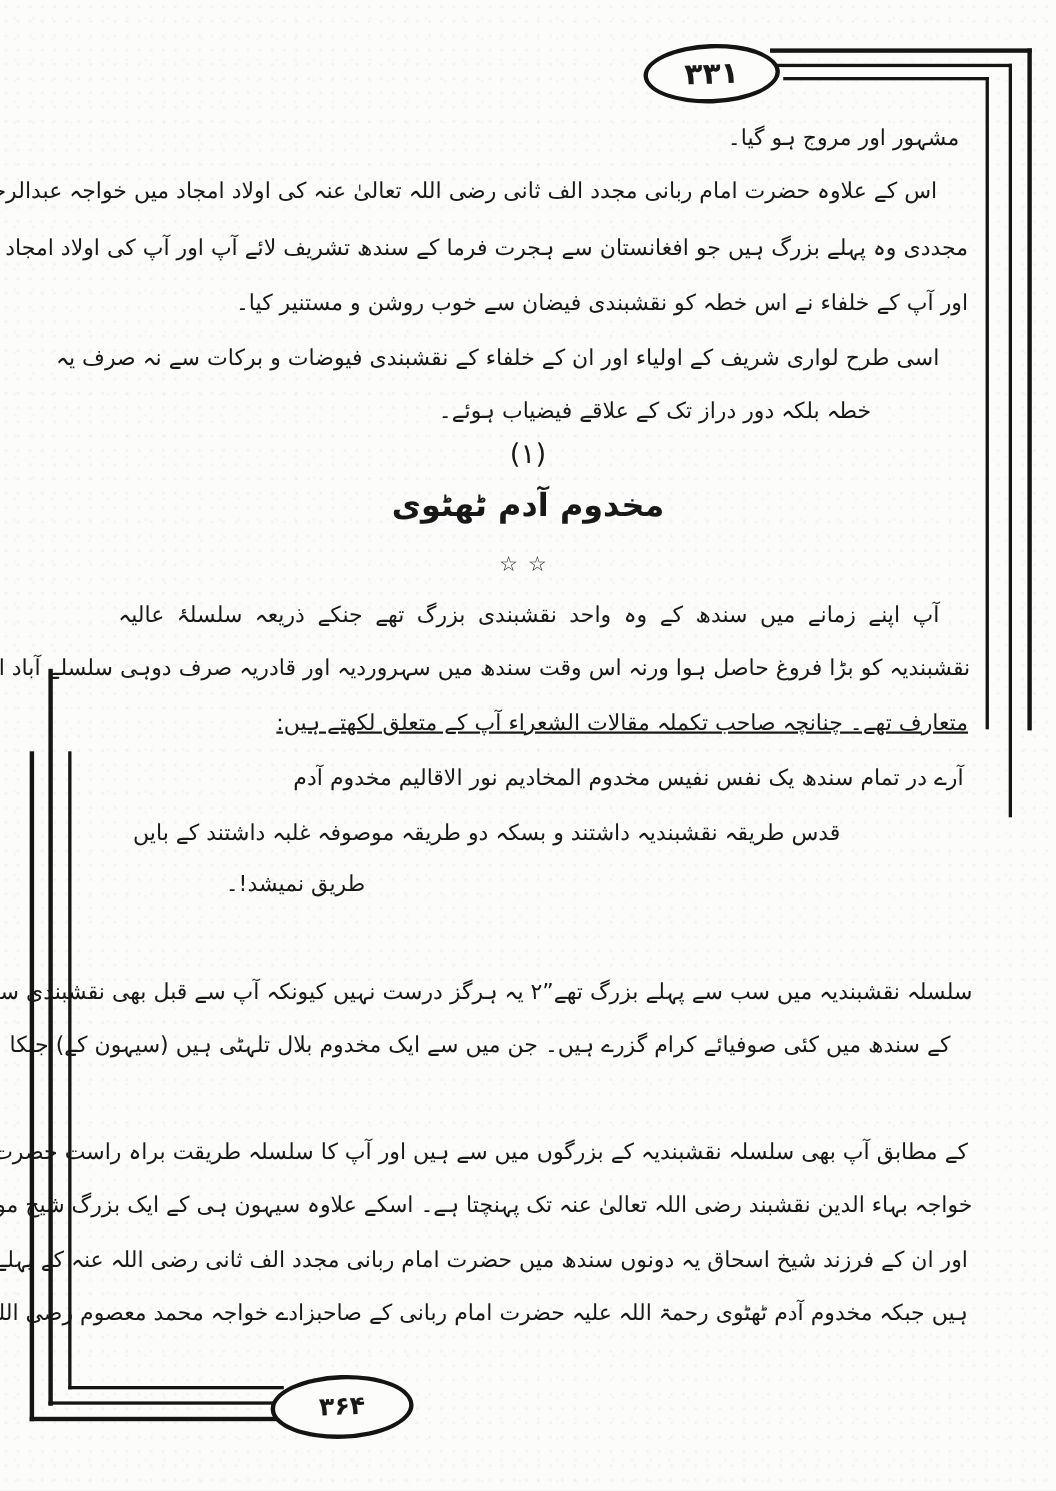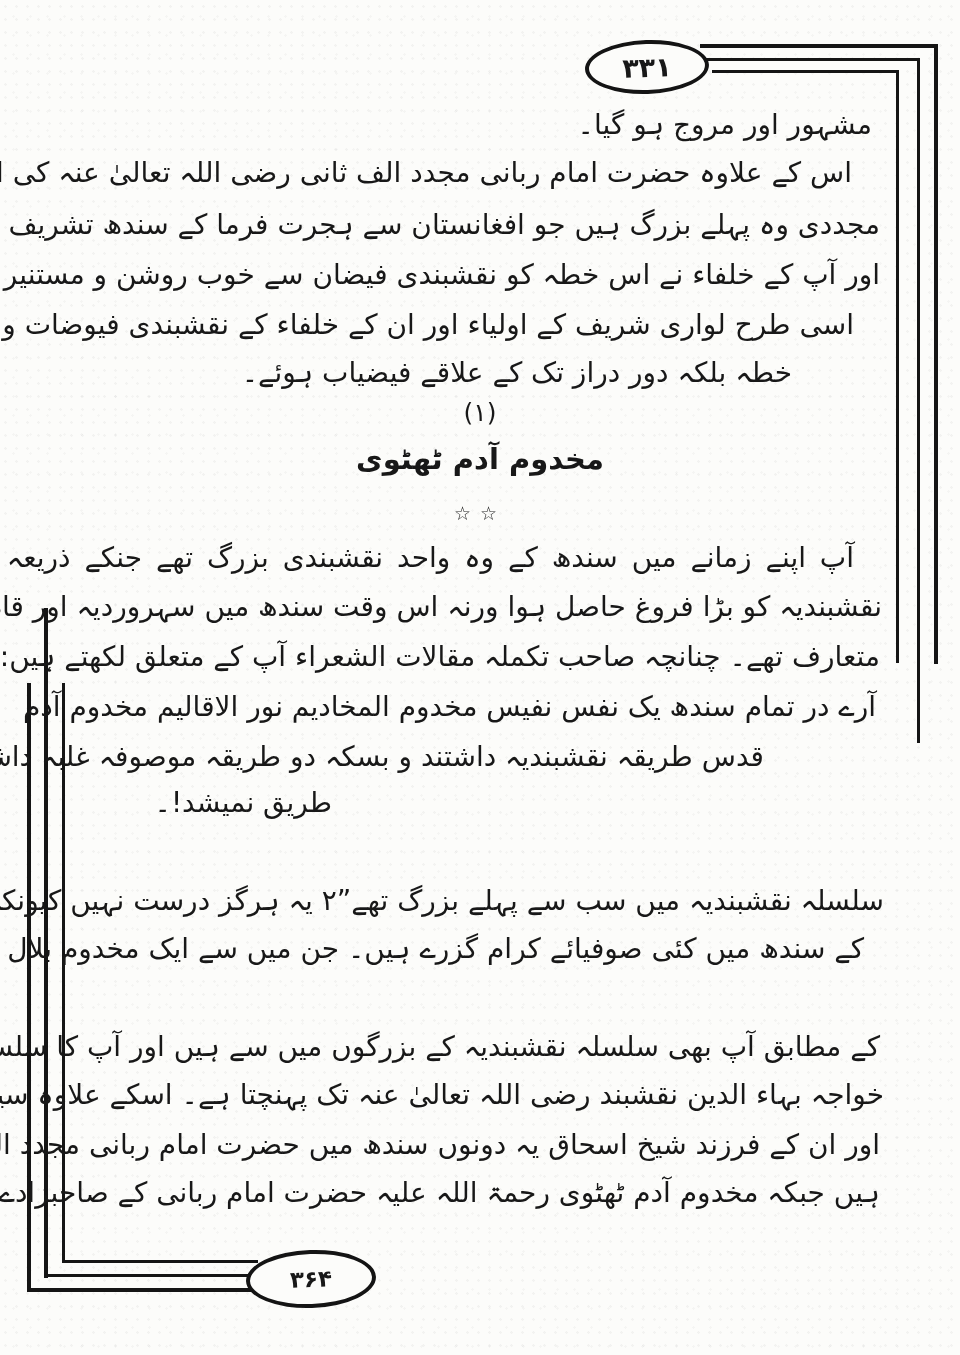--- a/index.html
+++ b/index.html
@@ -17,21 +17,21 @@
     font-family:"DejaVu Sans", sans-serif;
     color:#181818;
   }
   
   .bl{position:absolute;background:#151515;}
   
   .tl{
     position:absolute;
     direction:rtl;
     white-space:nowrap;
-    font-size:28px;
+    font-size:20px;
     line-height:30px;
     text-align:right;
   }
   .wide{word-spacing:5px;}
   .center{
     position:absolute;left:0;right:0;
     text-align:center;direction:rtl;
   }
   .hnum{font-size:25px;}
   .htitle{font-size:29px;font-weight:bold;}
@@ -80,21 +80,21 @@
   <div class="tl" style="top:310px;right:106px;">اسی طرح لواری شریف کے اولیاء اور ان کے خلفاء کے نقشبندی فیوضات و برکات سے نہ صرف یہ</div>
   <div class="tl" style="top:260px;right:80px;">اور آپ کے خلفاء نے اس خطہ کو نقشبندی فیضان سے خوب روشن و مستنیر کیا۔</div>
   <div class="tl" style="top:358px;right:168px;text-align:right;">خطہ بلکہ دور دراز تک کے علاقے فیضیاب ہوئے۔</div>
 
   <div class="center hnum" style="top:398px;">(۱)</div>
   <div class="center htitle" style="top:442px;">مخدوم آدم ٹھٹوی</div>
   <div class="center hstars" style="top:502px;">☆☆</div>
 
   <div class="tl wide" style="top:543px;right:106px;">آپ اپنے زمانے میں سندھ کے وہ واحد نقشبندی بزرگ تھے جنکے ذریعہ سلسلۂ عالیہ</div>
   <div class="tl" style="top:592px;right:78px;">نقشبندیہ کو بڑا فروغ حاصل ہوا ورنہ اس وقت سندھ میں سہروردیہ اور قادریہ صرف دوہی سلسلے آباد اور</div>
-  <div class="tl" style="top:642px;right:80px;">متعارف تھے۔ چنانچہ صاحب تکملہ مقالات الشعراء آپ کے متعلق لکھتے ہیں:</div>
+  <div class="tl" style="top:642px;right:80px;text-decoration:underline;">متعارف تھے۔ چنانچہ صاحب تکملہ مقالات الشعراء آپ کے متعلق لکھتے ہیں:</div>
 
   <div class="tl" style="top:692px;right:84px;">آرے در تمام سندھ یک نفس نفیس مخدوم المخادیم نور الاقالیم مخدوم آدم</div>
   <div class="tl" style="top:742px;right:196px;">قدس طریقہ نقشبندیہ داشتند و بسکہ دو طریقہ موصوفہ غلبہ داشتند کے بایں</div>
   <div class="tl" style="top:788px;right:628px;">طریق نمیشد!۔</div>
 
   <div class="tl" style="top:886px;right:76px;">سلسلہ نقشبندیہ میں سب سے پہلے بزرگ تھے”۲ یہ ہرگز درست نہیں کیونکہ آپ سے قبل بھی نقشبندی سلسلے</div>
   <div class="tl" style="top:934px;right:96px;">کے سندھ میں کئی صوفیائے کرام گزرے ہیں۔ جن میں سے ایک مخدوم بلال تلہٹی ہیں (سیہون کے) جنکا</div>
   <div class="tl" style="top:1032px;right:80px;">کے مطابق آپ بھی سلسلہ نقشبندیہ کے بزرگوں میں سے ہیں اور آپ کا سلسلہ طریقت براہ راست حضرت</div>
   <div class="tl" style="top:1080px;right:76px;">خواجہ بہاء الدین نقشبند رضی اللہ تعالیٰ عنہ تک پہنچتا ہے۔ اسکے علاوہ سیہون ہی کے ایک بزرگ شیخ موسیٰ سہوانی</div>
   <div class="tl" style="top:1130px;right:80px;">اور ان کے فرزند شیخ اسحاق یہ دونوں سندھ میں حضرت امام ربانی مجدد الف ثانی رضی اللہ عنہ کے پہلے خلفاء</div>

